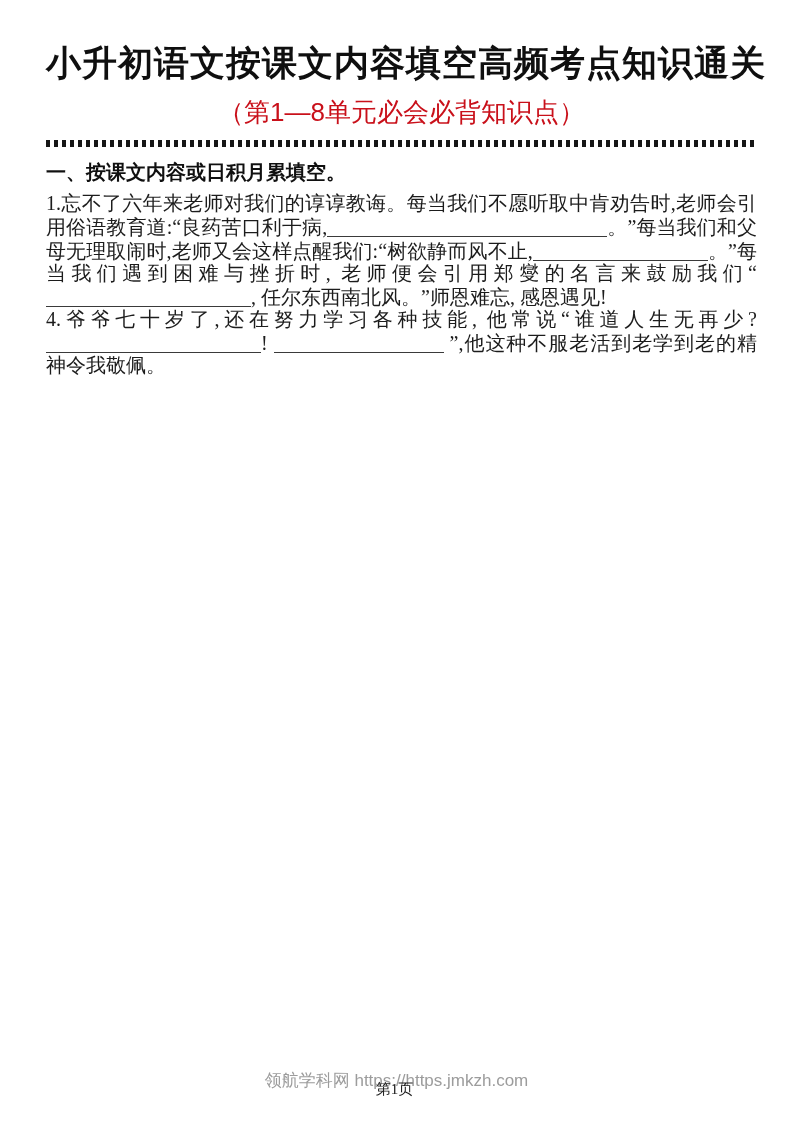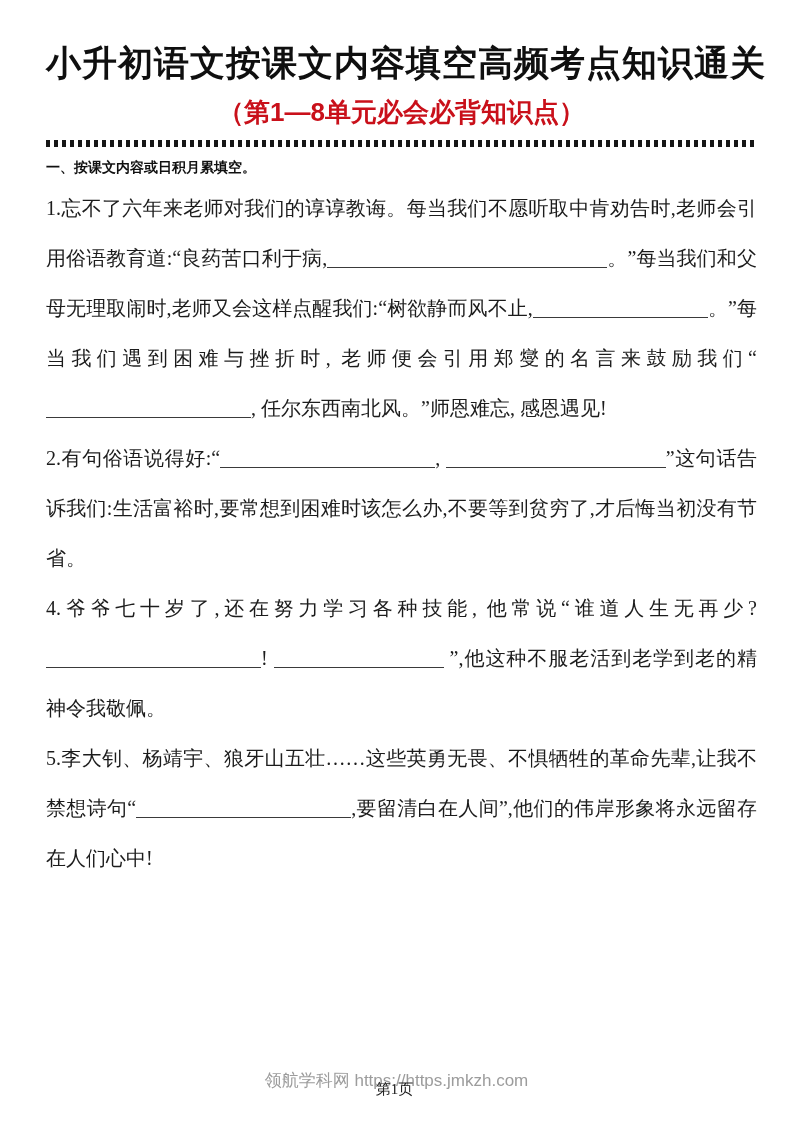--- a/index.html
+++ b/index.html
@@ -21,41 +21,41 @@
     font-weight: bold;
     font-size: 35px;
     letter-spacing: 1px;
     color: #0f0f0f;
     white-space: nowrap;
   }
   .doc-subtitle {
     margin: 0 0 10px 0;
     text-align: center;
     font-family: "Liberation Sans", sans-serif;
-    font-weight: bold;
+    font-weight: normal;
     font-size: 26px;
     color: #c9101a;
     white-space: nowrap;
   }
   .dotted-separator {
     height: 7px;
     margin: 2px 0 12px 0;
     background: repeating-linear-gradient(90deg, #161616 0 4.5px, transparent 4.5px 8px);
   }
   .section-heading {
     margin: 4px 0 6px 0;
     font-family: "Liberation Sans", sans-serif;
     font-weight: bold;
-    font-size: 14px;
+    font-size: 20px;
     color: #101010;
   }
   .question {
     margin: 0;
     font-size: 20px;
-    line-height: 50px;
+    line-height: 22px;
     text-align: justify;
   }
   .blank {
     display: inline-block;
     height: 22px;
     border-bottom: 1.6px solid #3a3a3a;
     vertical-align: baseline;
     margin-bottom: -3px;
   }
   .watermark {
@@ -88,23 +88,21 @@
     <h1 class="doc-title">小升初语文按课文内容填空高频考点知识通关</h1>
 
     <div class="doc-subtitle" style="color: rgb(201, 16, 26);">（第1—8单元必会必背知识点）</div>
 
     <div class="dotted-separator"></div>
 
     <div class="section-heading">一、按课文内容或日积月累填空。</div>
 
     <div>
         <p class="question">1.忘不了六年来老师对我们的谆谆教诲。每当我们不愿听取中肯劝告时,老师会引用俗语教育道:“良药苦口利于病,<span class="blank" style="width: 280px;"></span>。”每当我们和父母无理取闹时,老师又会这样点醒我们:“树欲静而风不止,<span class="blank" style="width: 175px;"></span>。”每当我们遇到困难与挫折时, 老师便会引用郑燮的名言来鼓励我们“<span class="blank" style="width: 205px;"></span>, 任尔东西南北风。”师恩难忘, 感恩遇见!</p>
-        <p class="question">2.有句俗语说得好:“<span class="blank" style="width: 215px;"></span>, <span class="blank" style="width: 220px;"></span>”这句话告诉我们:生活富裕时,要常想到困难时该怎么办,不要等到贫穷了,才后悔当初没有节省。</p>
         <p class="question">4.爷爷七十岁了,还在努力学习各种技能, 他常说“谁道人生无再少?<span class="blank" style="width: 215px;"></span>! <span class="blank" style="width: 170px;"></span> ”,他这种不服老活到老学到老的精神令我敬佩。</p>
-        <p class="question">5.李大钊、杨靖宇、狼牙山五壮……这些英勇无畏、不惧牺牲的革命先辈,让我不禁想诗句“<span class="blank" style="width: 215px;"></span>,要留清白在人间”,他们的伟岸形象将永远留存在人们心中!</p>
       </div>
 
   </div>
 
   <div class="watermark" style="color: rgb(156, 156, 156);">领航学科网 https://https.jmkzh.com</div>
 
   <div class="page-number">第1页</div>
 </div>
 
 </body></html>

